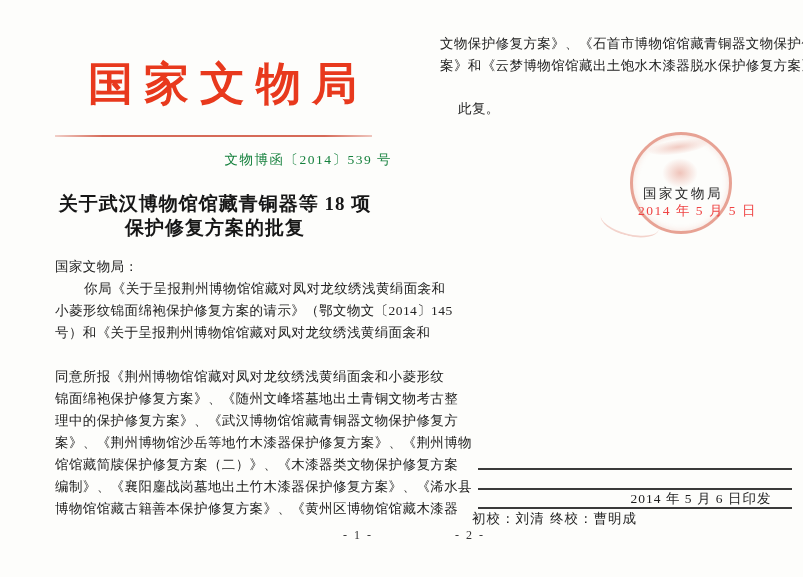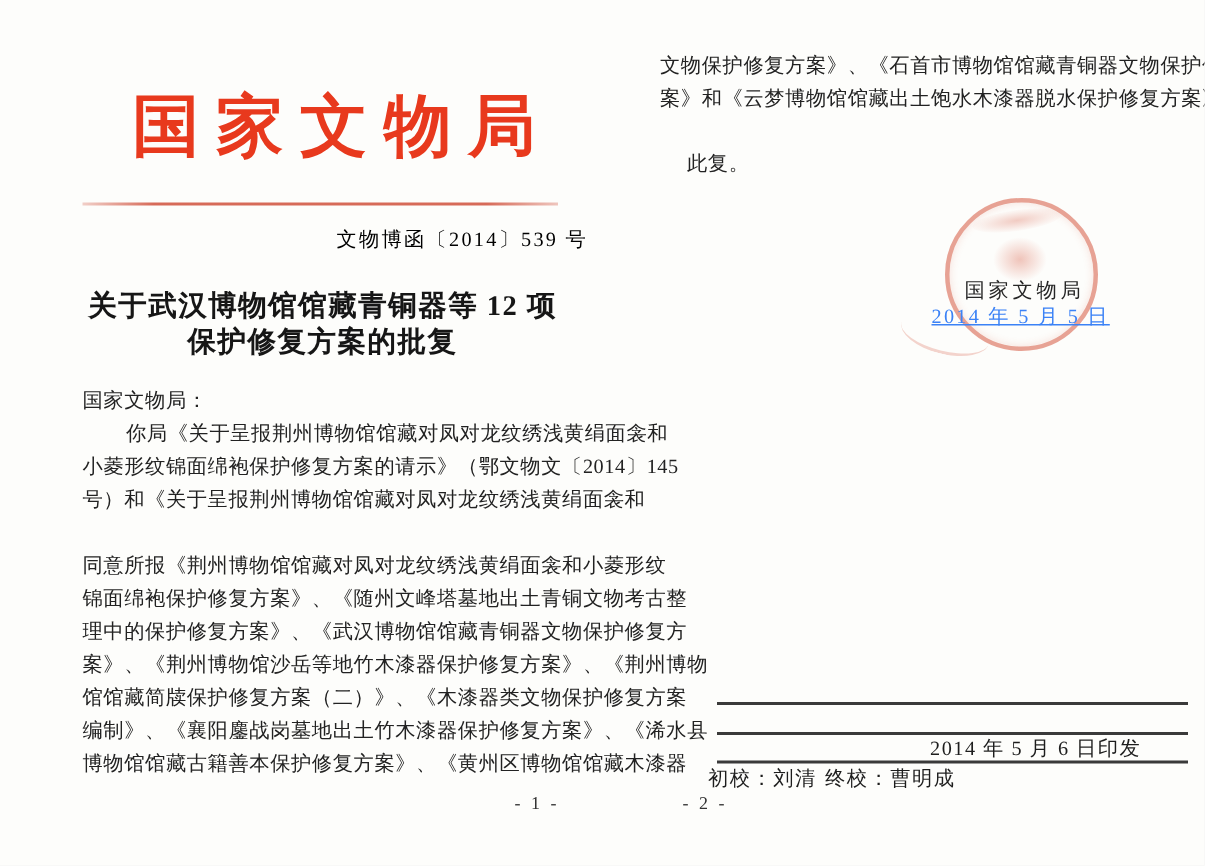--- a/index.html
+++ b/index.html
@@ -31,21 +31,21 @@
     background:linear-gradient(90deg,
       rgba(205,70,48,.25) 0%,
       rgba(205,70,48,.8) 15%,
       rgba(205,70,48,.8) 85%,
       rgba(205,70,48,.3) 100%);
   }
   .docnum{
     left:180px;top:151px;width:212px;
     font-size:13.5px;letter-spacing:1.5px;
     text-align:right;white-space:nowrap;
-    color:#000000;
+    color:#15803d;
   }
   .doctitle{
     left:40px;width:350px;
     text-align:center;
     font-size:19px;font-weight:bold;
     letter-spacing:1px;white-space:nowrap;
     color:#161616;
   }
   .t1{top:191px;}
   .t2{top:215px;}
@@ -86,23 +86,23 @@
     border-bottom:2px solid rgba(214,88,64,.25);
     border-radius:50%;
     transform:rotate(14deg);
   }
   .signature{
     left:643px;top:185px;
     font-size:13.5px;letter-spacing:2.5px;
     white-space:nowrap;color:#262626;
   }
   .signdate{
-    left:621px;top:202px;
+    left:638px;top:202px;
     font-size:13.5px;letter-spacing:1.5px;
-    white-space:nowrap;color:#3b82f6;text-decoration:underline;
+    white-space:nowrap;color:#ef4444;
   }
   
   .frow{
     font-size:13.5px;letter-spacing:1px;
     white-space:nowrap;color:#1d1d1d;
   }
   .fbold{font-weight:bold;}
   .frule{
     left:478px;width:314px;height:1.5px;
     background:#3a3a3a;
@@ -112,21 +112,21 @@
 <body>
 
 <div class="canvas">
 
   <h1 class="abs agency">国家文物局</h1>
 
   <div class="abs redline"></div>
 
   <div class="abs docnum">文物博函〔2014〕539 号</div>
 
-  <div class="abs doctitle t1">关于武汉博物馆馆藏青铜器等 12 项</div>
+  <div class="abs doctitle t1">关于武汉博物馆馆藏青铜器等 18 项</div>
   <div class="abs doctitle t2">保护修复方案的批复</div>
 
   <div class="abs bodyline p1-line" style="top:258px">国家文物局：</div>
 
   <div class="abs bodyline p1-indent" style="top:280px">你局《关于呈报荆州博物馆馆藏对凤对龙纹绣浅黄绢面衾和</div>
   <div class="abs bodyline p1-line" style="top:302px">小菱形纹锦面绵袍保护修复方案的请示》（鄂文物文〔2014〕145</div>
   <div class="abs bodyline p1-line" style="top:324px">号）和《关于呈报荆州博物馆馆藏对凤对龙纹绣浅黄绢面衾和</div>
   <div class="abs bodyline p1-line" style="top:368px">同意所报《荆州博物馆馆藏对凤对龙纹绣浅黄绢面衾和小菱形纹</div>
   <div class="abs bodyline p1-line" style="top:390px">锦面绵袍保护修复方案》、《随州文峰塔墓地出土青铜文物考古整</div>
   <div class="abs bodyline p1-line" style="top:412px">理中的保护修复方案》、《武汉博物馆馆藏青铜器文物保护修复方</div>
@@ -146,21 +146,21 @@
   <div class="abs seal-blob1"></div>
   <div class="abs seal-smudge"></div>
 
   <div class="abs signature">国家文物局</div>
   <div class="abs signdate">2014 年 5 月 5 日</div>
 
   <div class="abs frule" style="top:468px"></div>
 
   <div class="abs frule" style="top:488px"></div>
 
-  <div class="abs frow" style="left:620px;top:490px;width:162px;text-align:left">2014 年 5 月 6 日印发</div>
+  <div class="abs frow" style="left:620px;top:490px;width:162px;text-align:center">2014 年 5 月 6 日印发</div>
   <div class="abs frule" style="top:507px"></div>
 
   <div class="abs frow" style="left:472px;top:510px">初校：刘清</div>
   <div class="abs frow" style="left:550px;top:510px">终校：曹明成</div>
 
   <div class="abs pagenum" style="left:455px;top:528px">- 2 -</div>
 
 </div>
 
 </body></html>

